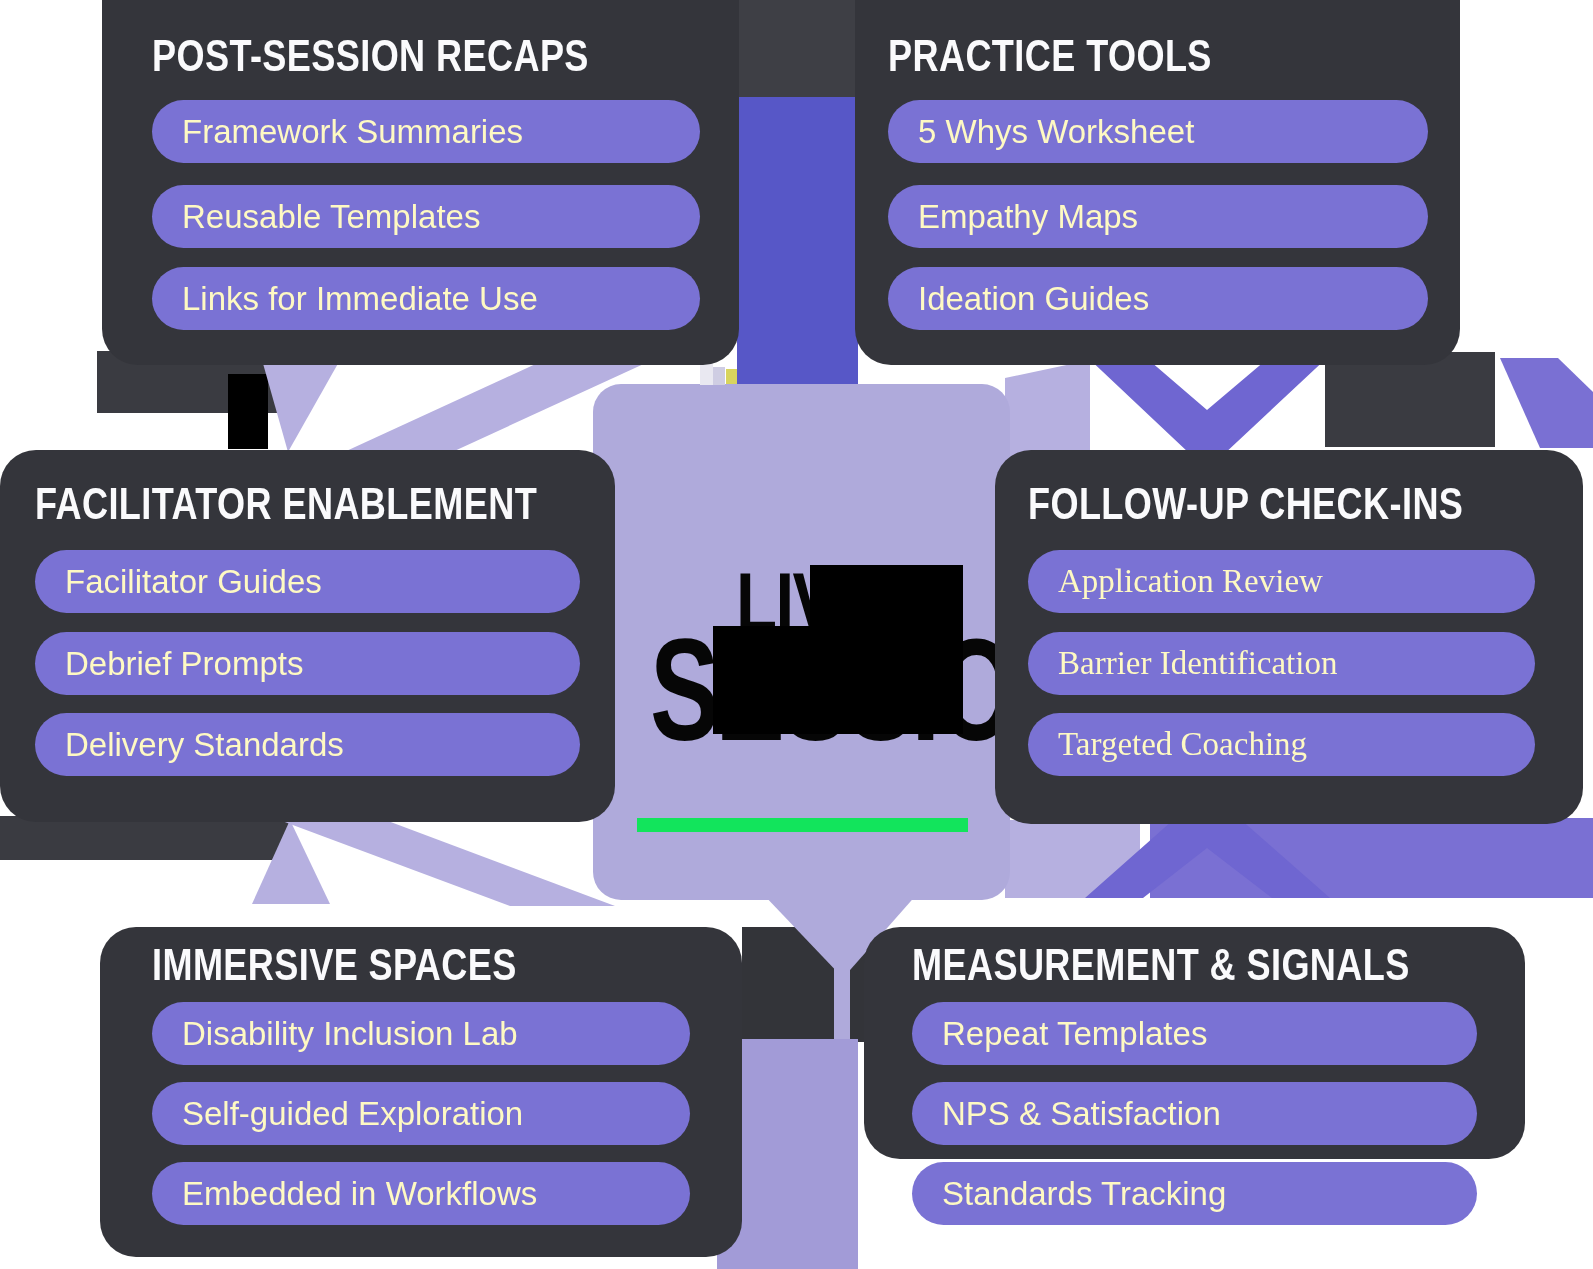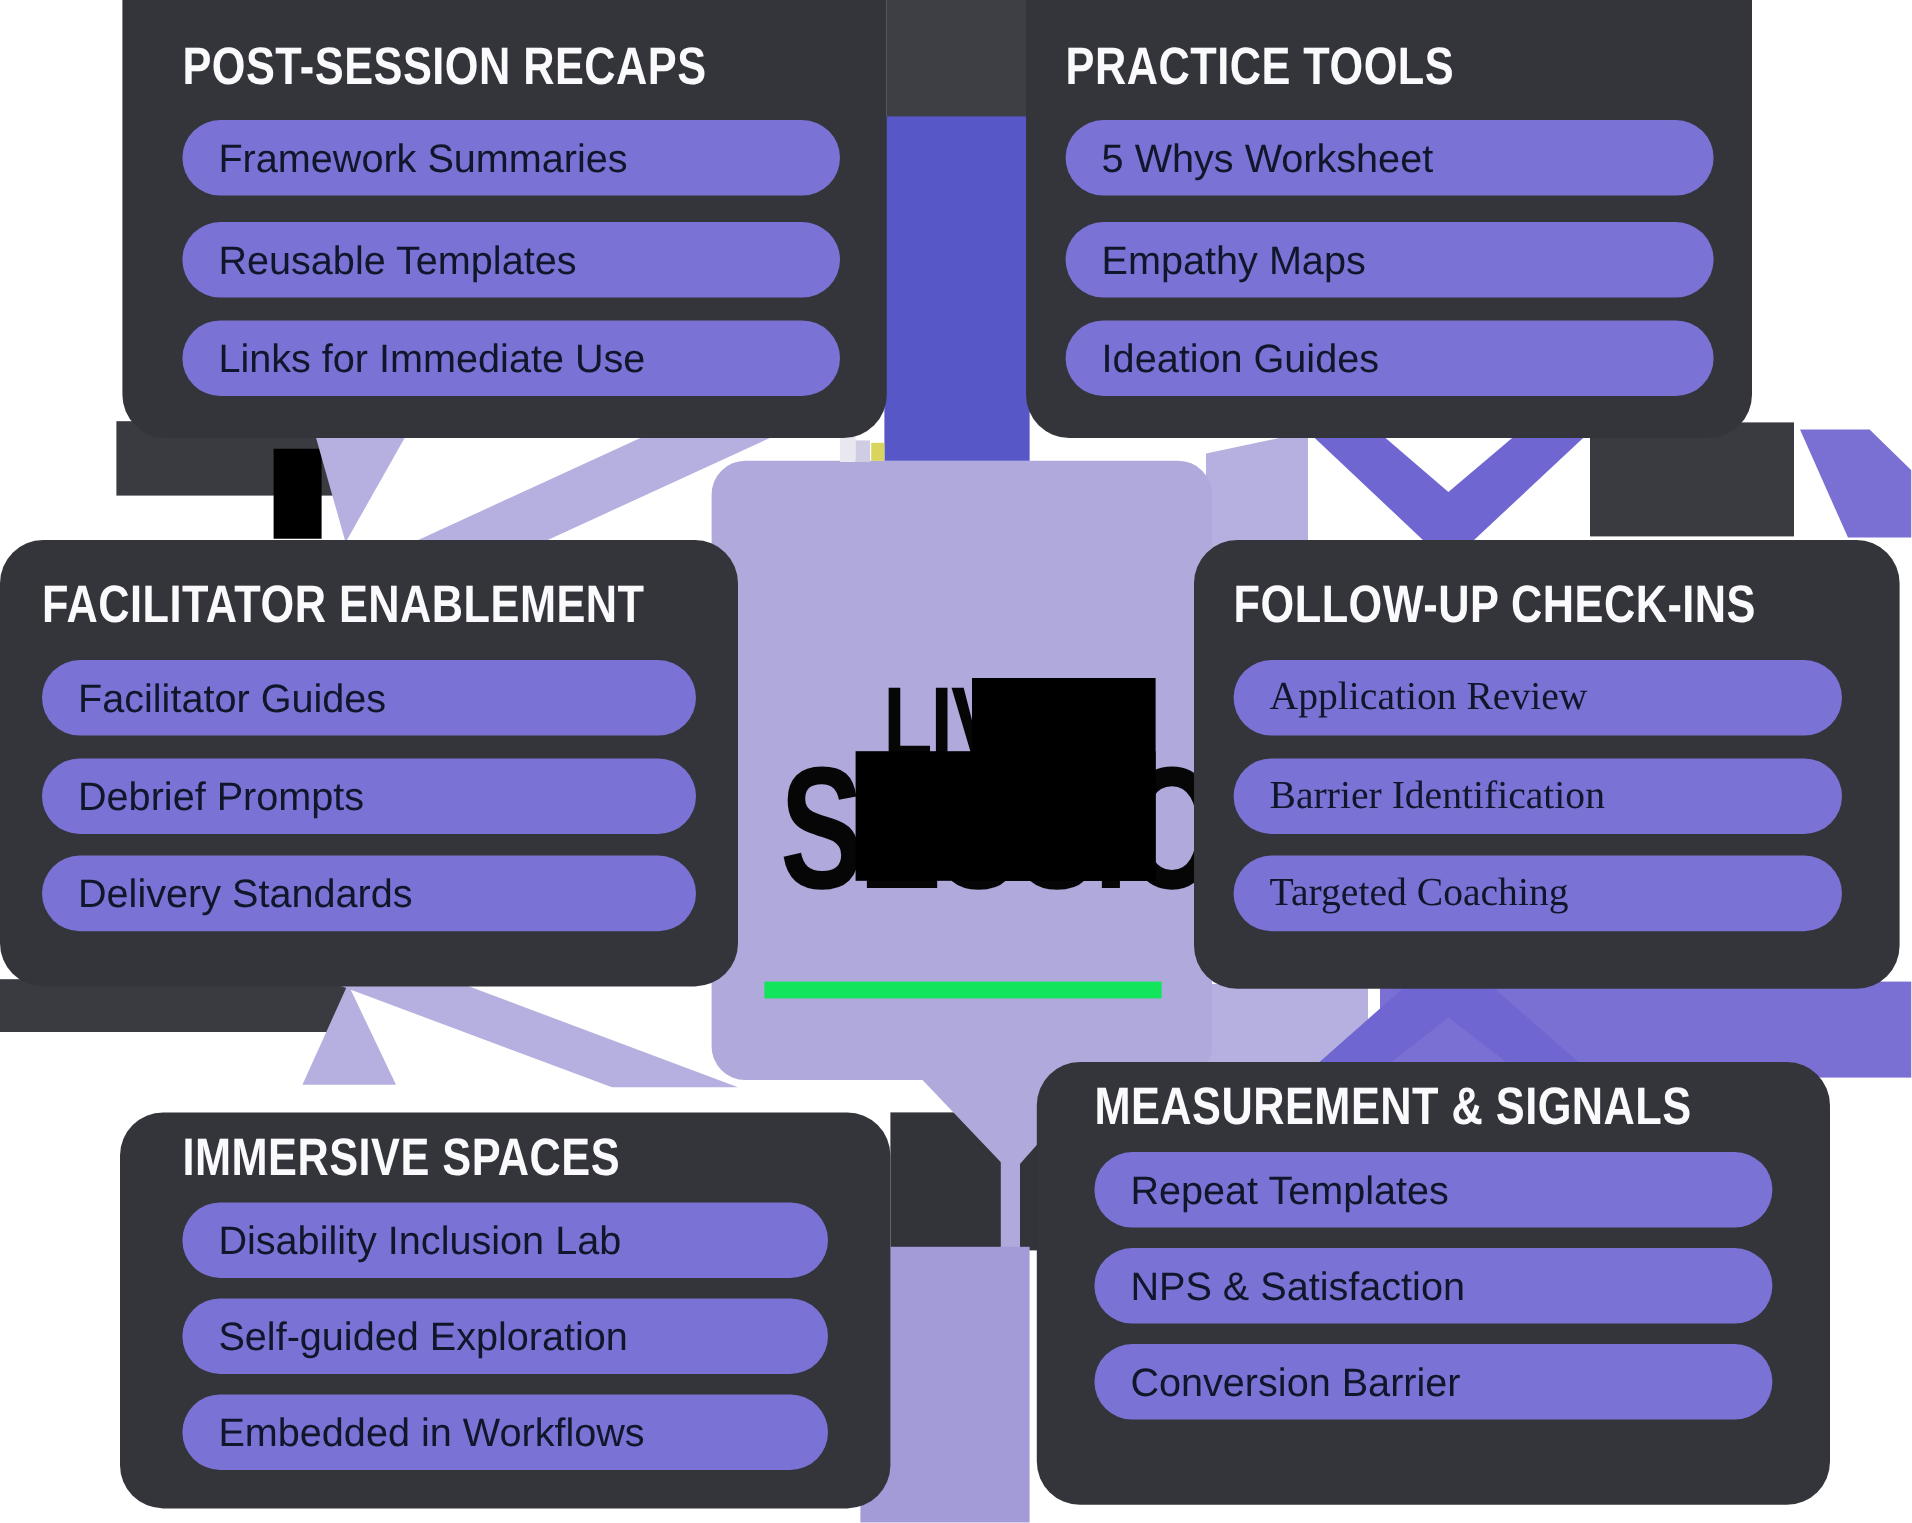--- a/index.html
+++ b/index.html
@@ -33,37 +33,37 @@
   .sq-pale1{position:absolute;left:700px;top:362px;width:13px;height:23px;background:#E9E8F1;}
   .sq-pale2{position:absolute;left:713px;top:367px;width:12px;height:18px;background:#CFCDE3;}
 
   
   .panel{position:absolute;background:#34353B;border-radius:36px;}
   #panel-post{left:102px;top:-50px;width:637px;height:415px;}
   #panel-practice{left:855px;top:-50px;width:605px;height:415px;}
   #panel-facilitator{left:0px;top:450px;width:615px;height:372px;}
   #panel-followup{left:977px;top:450px;width:588px;height:374px;margin-left:18px;}
   #panel-immersive{left:100px;top:927px;width:642px;height:330px;}
-  #panel-measurement{left:864px;top:885px;width:661px;height:369px;}
+  #panel-measurement{left:864px;top:927px;width:661px;height:232px;}
 
   .panel-title{
     position:absolute;color:#FAFAFC;font-weight:bold;font-size:44px;line-height:1;
     transform:scaleX(.82);transform-origin:left top;letter-spacing:.5px;white-space:nowrap;
   }
   #panel-post .panel-title,
   #panel-practice .panel-title{top:84px;}
   #panel-facilitator .panel-title,
   #panel-followup .panel-title{top:32px;}
   #panel-immersive .panel-title,
   #panel-measurement .panel-title{top:16px;}
 
   .pill{
     position:absolute;height:63px;background:#7A72D4;border-radius:33px;
     display:flex;align-items:center;padding-left:30px;box-sizing:border-box;
-    color:#0f172a;font-size:33px;font-weight:500;white-space:nowrap;
+    color:#fef9c3;font-size:33px;font-weight:500;white-space:nowrap;
   }
   
   #panel-post .r1,#panel-practice .r1{top:150px;}
   #panel-post .r2,#panel-practice .r2{top:235px;}
   #panel-post .r3,#panel-practice .r3{top:317px;}
   #panel-facilitator .r1,#panel-followup .r1{top:100px;}
   #panel-facilitator .r2,#panel-followup .r2{top:182px;text-align:center;}
   #panel-facilitator .r3,#panel-followup .r3{top:263px;}
   #panel-immersive .r1,#panel-measurement .r1{top:75px;}
   #panel-immersive .r2,#panel-measurement .r2{top:155px;}
@@ -150,16 +150,16 @@
     <div class="panel-title">IMMERSIVE SPACES</div>
     <div class="pill r1">Disability Inclusion Lab</div>
     <div class="pill r2">Self-guided Exploration</div>
     <div class="pill r3">Embedded in Workflows</div>
   </div>
 
   <div class="panel" id="panel-measurement">
     <div class="panel-title">MEASUREMENT &amp; SIGNALS</div>
     <div class="pill r1">Repeat Templates</div>
     <div class="pill r2">NPS &amp; Satisfaction</div>
-    <div class="pill r3">Conversion Barrier</div>
+    <div class="pill r3">Standards Tracking</div>
   </div>
 
 </div>
 
 </body></html>

